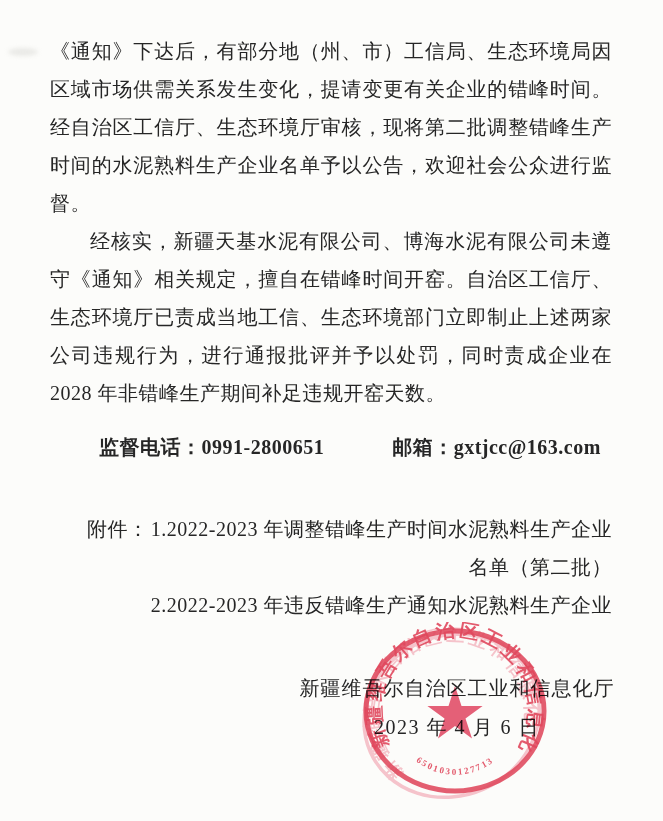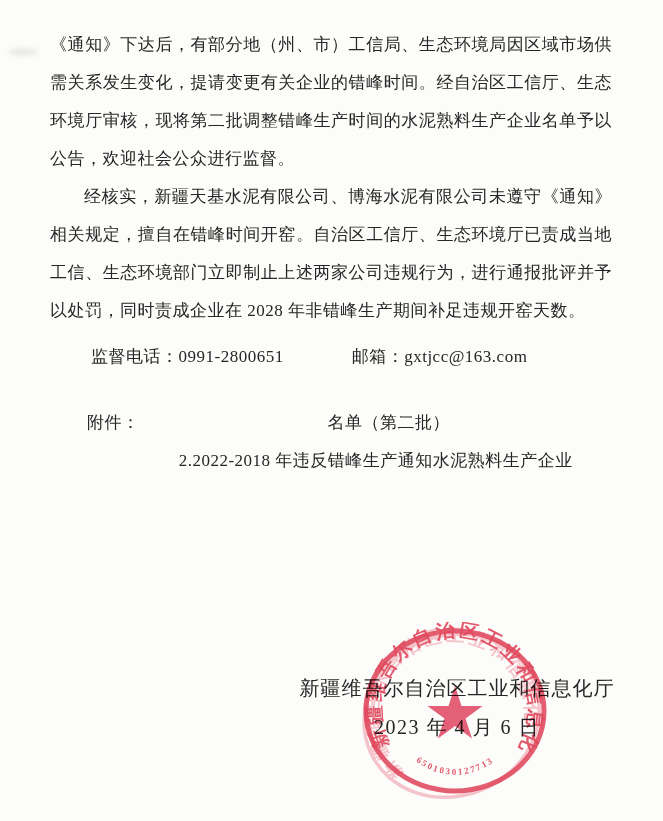--- a/index.html
+++ b/index.html
@@ -23,40 +23,41 @@
     left: 8px; top: 48px;
     width: 30px; height: 8px;
     background: #d8d8d4;
     opacity: .5;
     border-radius: 50%;
     filter: blur(2px);
   }
   .content {
     position: absolute;
     left: 50px;
-    top: 26px;
+    top: 32px;
     width: 562px;
-    font-size: 17px;
+    font-size: 20px;
     line-height: 38px;
     text-align: justify;
     letter-spacing: 0.5px;
   }
   .body-par { margin: 0; }
   .par-indent { text-indent: 2em; }
   .contact-line {
-    margin: 8px;
+    margin: 16px;
     padding-left: 33px;
     text-align: left;
     white-space: nowrap;
+    font-weight: bold;
   }
   .contact-email { margin-left: 68px; }
   .attachments {
     display: flex;
-    margin-top: 28px;
-    text-align: center;
+    margin-top: 44px;
+    text-align: right;
   }
   .att-label {
     flex: none;
     padding-left: 37px;
     white-space: nowrap;
   }
   .att-items { flex: 1; }
   .att-line1 { white-space: nowrap; }
   .att-line2 { padding-left: 26px; }
   .signature {
@@ -96,24 +97,25 @@
     <p class="body-par">《通知》下达后，有部分地（州、市）工信局、生态环境局因区域市场供需关系发生变化，提请变更有关企业的错峰时间。经自治区工信厅、生态环境厅审核，现将第二批调整错峰生产时间的水泥熟料生产企业名单予以公告，欢迎社会公众进行监督。</p>
 
     <p class="body-par par-indent">经核实，新疆天基水泥有限公司、博海水泥有限公司未遵守《通知》相关规定，擅自在错峰时间开窑。自治区工信厅、生态环境厅已责成当地工信、生态环境部门立即制止上述两家公司违规行为，进行通报批评并予以处罚，同时责成企业在 2028 年非错峰生产期间补足违规开窑天数。</p>
 
     <p class="contact-line"><span>监督电话：</span><span>0991-2800651</span><span class="contact-email">邮箱：</span><span>gxtjcc@163.com</span></p>
 
     <div class="attachments">
       <span class="att-label">附件：</span>
       <div class="att-items">
         <div>
+          <div class="att-line1">1.2022-2023 年调整错峰生产时间水泥熟料生产企业</div>
           <div class="att-line2">名单（第二批）</div>
         </div>
         <div>
-          <div class="att-line1">2.2022-2018 年违反错峰生产通知水泥熟料生产企业</div>
+          <div class="att-line1">2.2022-2023 年违反错峰生产通知水泥熟料生产企业</div>
         </div>
       </div>
     </div>
 
   </div>
 
   <div class="signature">
     <div class="sig-agency">新疆维吾尔自治区工业和信息化厅</div>
     <div class="sig-date">2023 年 4 月 6 日</div>
   </div>

